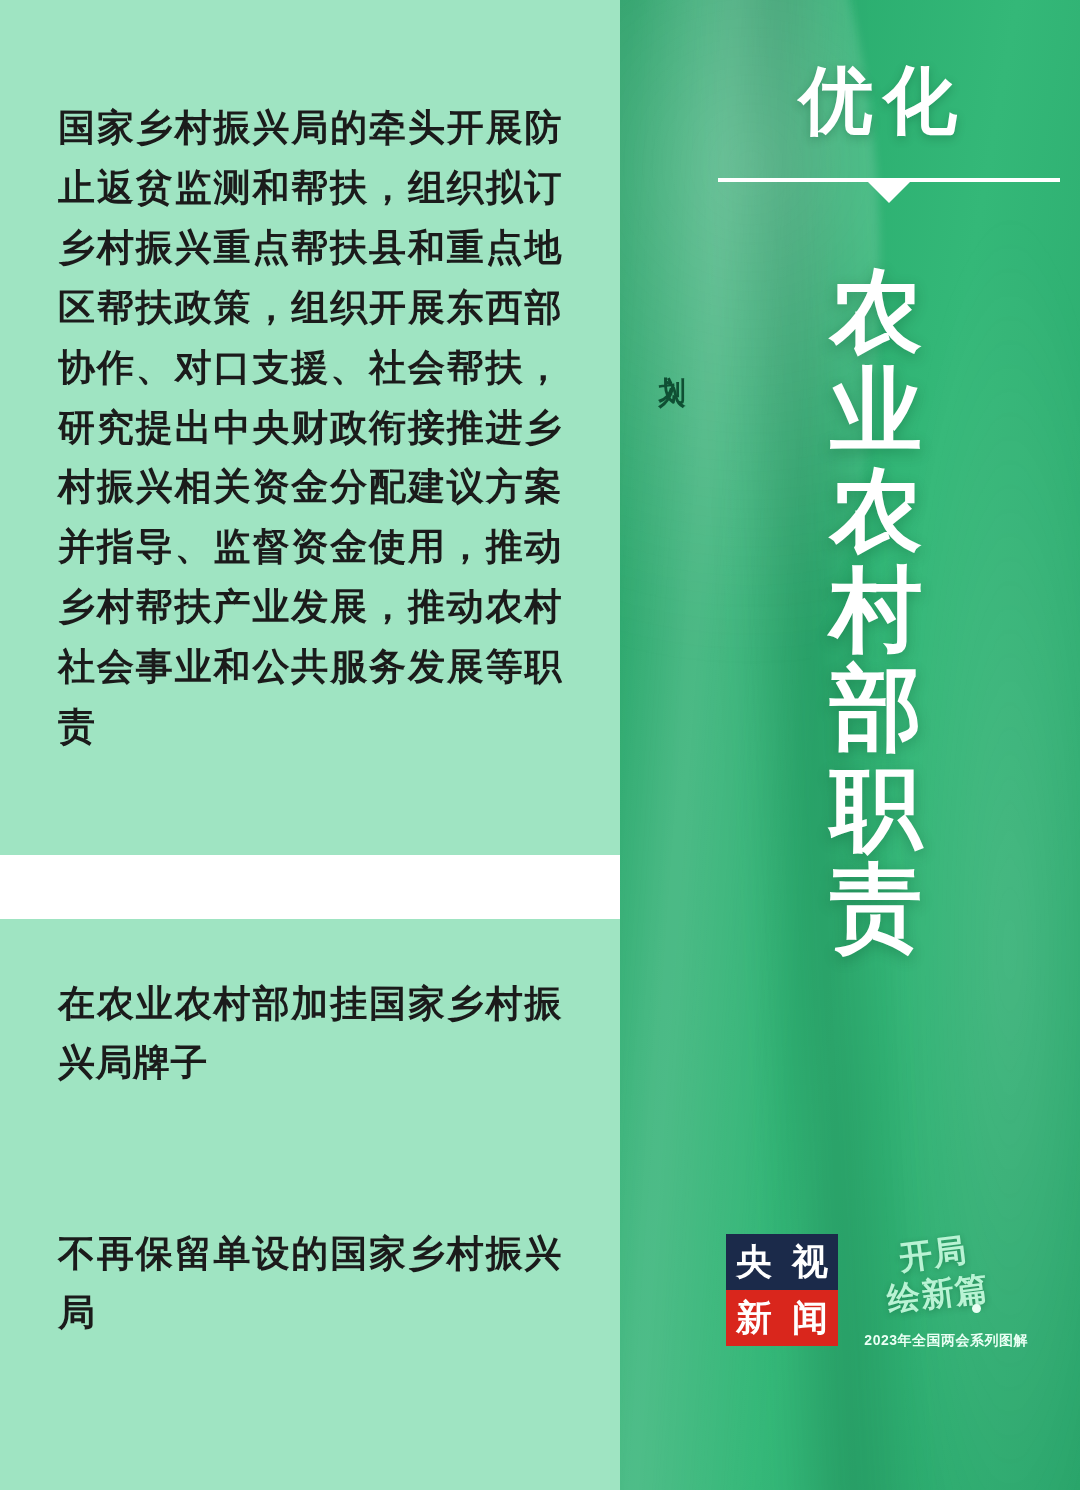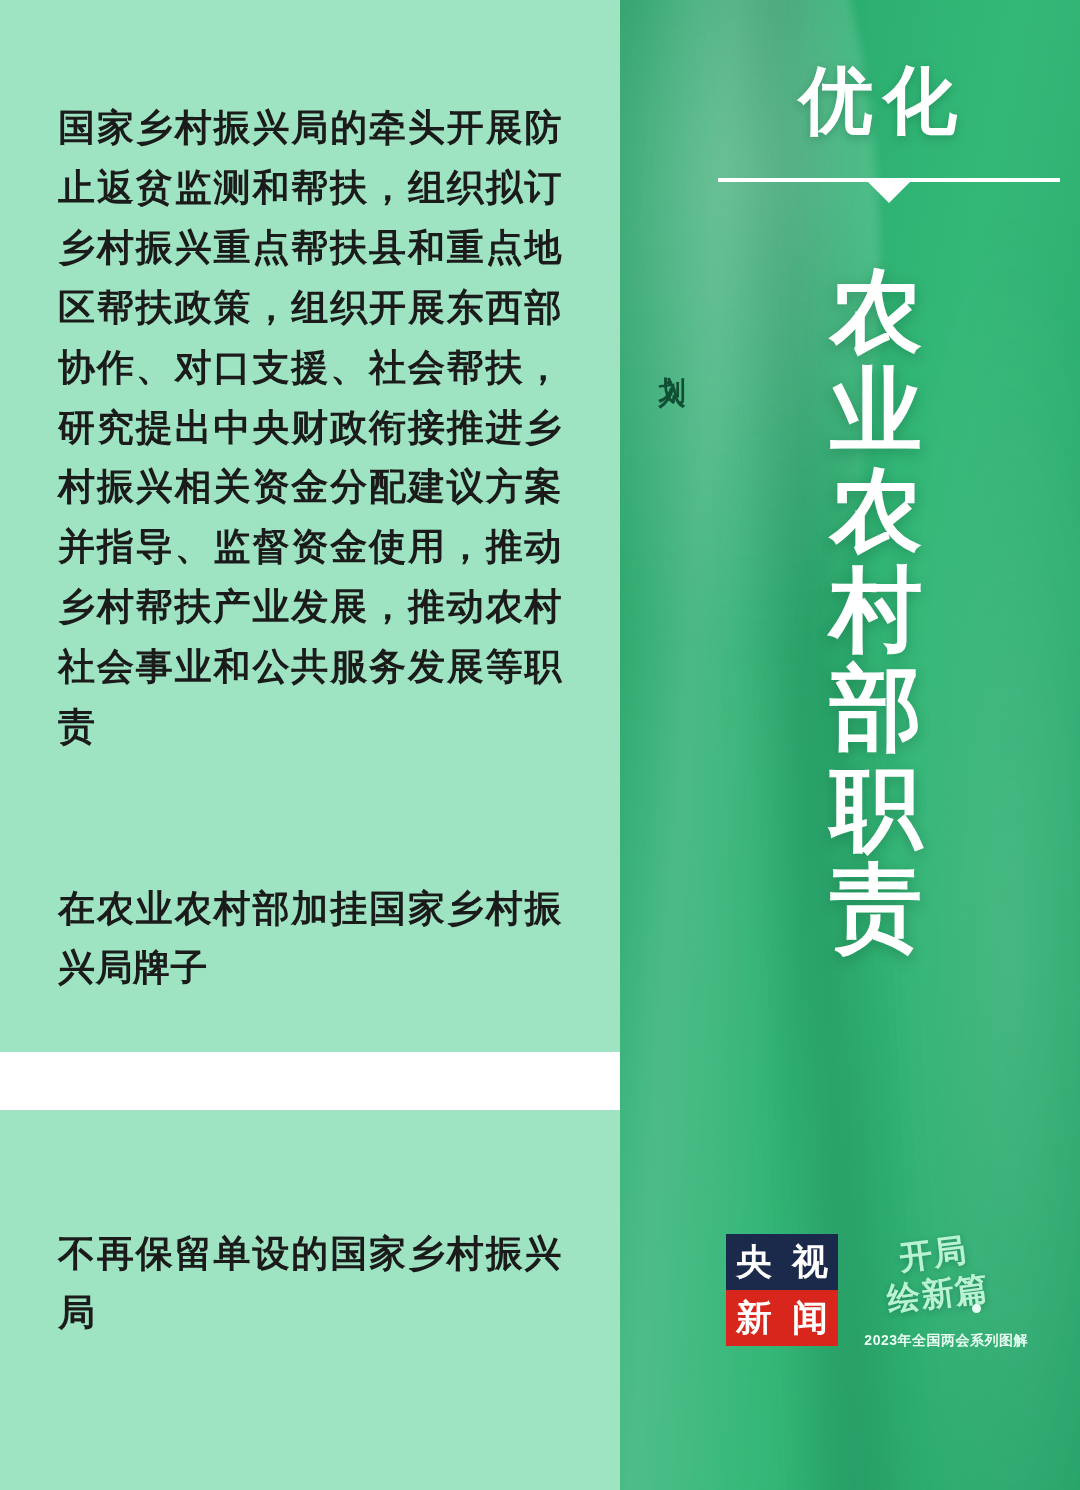--- a/index.html
+++ b/index.html
@@ -35,21 +35,21 @@
     position: absolute;
     left: 0;
     width: 620px;
     background: #9fe4c2;
     box-sizing: border-box;
     padding: 0 58px;
     display: flex;
     align-items: center;
   }
   .panel-1 { top: 0;    height: 855px; }
-  .panel-2 { top: 824px; height: 228px; }
+  .panel-2 { top: 919px; height: 228px; }
   .panel-3 { top: 1110px; height: 380px; }
 
   .panel-text {
     font-size: 37px;
     line-height: 1.62;
     color: #1b1b1b;
     font-weight: 700;
     letter-spacing: 0.5px;
     text-align: justify;
   }

